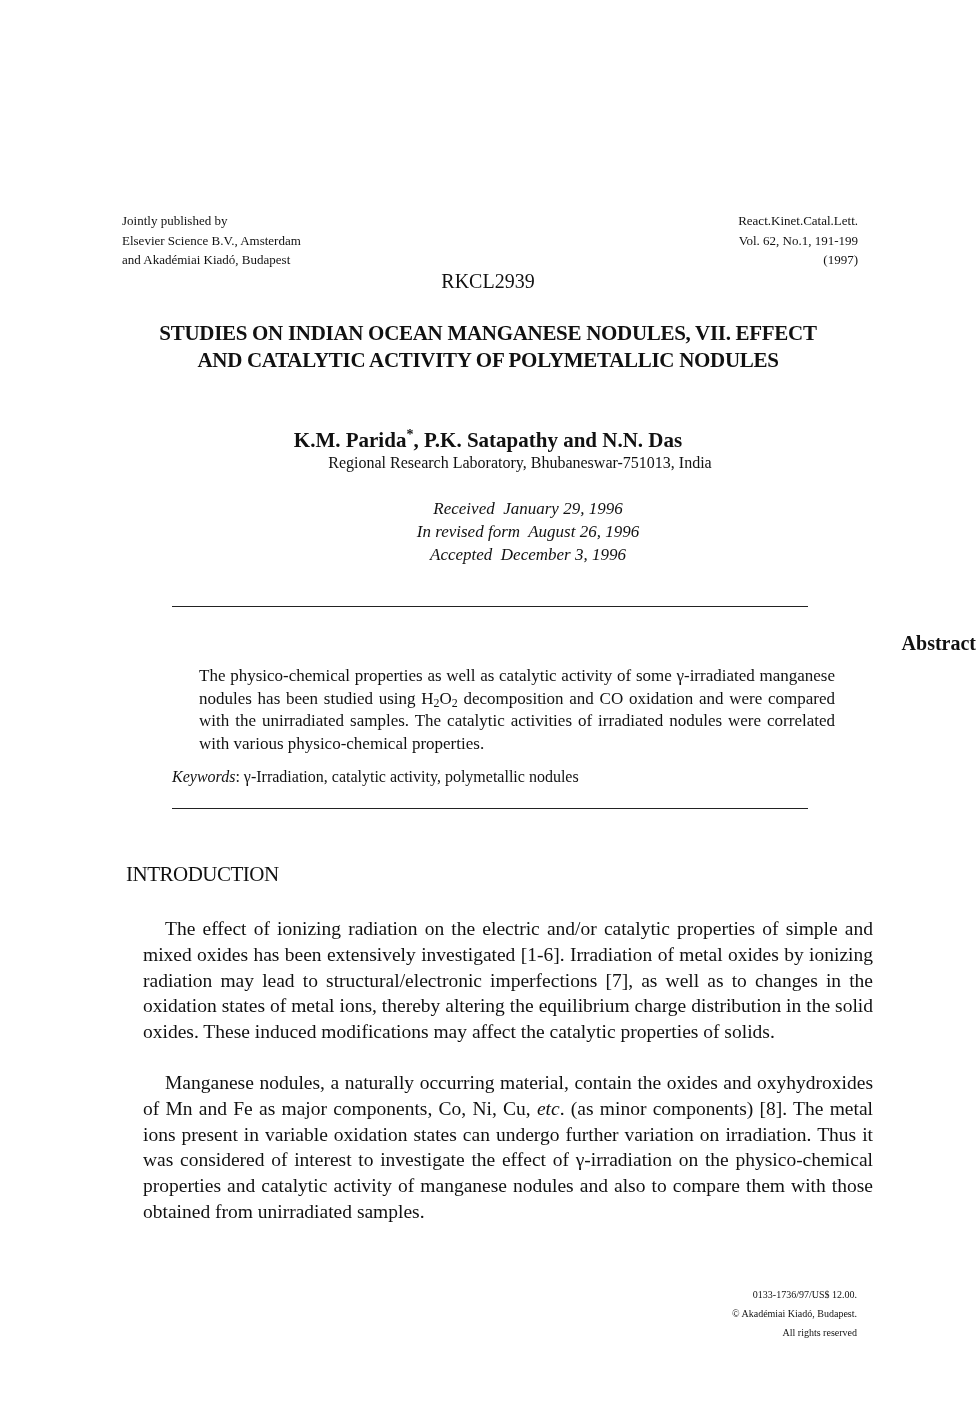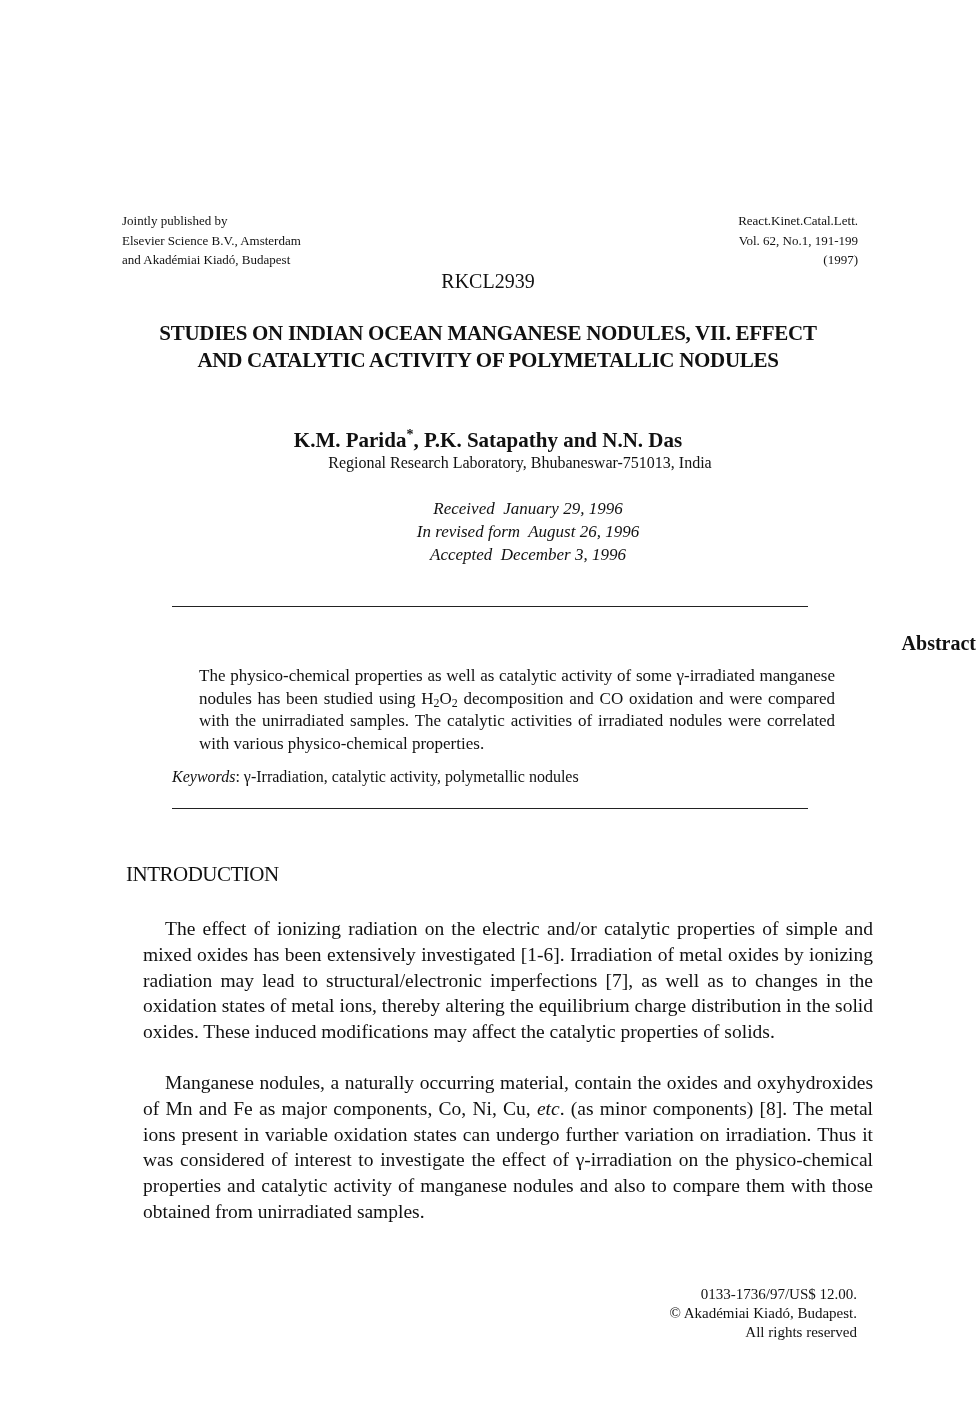--- a/index.html
+++ b/index.html
@@ -17,21 +17,21 @@
   .affil { left:0; width:976px; top:454px; text-align:center; font-size:16px;padding-left:32px; }
   .dates { left:0; width:976px; top:497px; text-align:center; font-style:italic; font-size:17px; line-height:23px;padding-left:40px; }
   .rule { left:172px; width:636px; height:0; border-top:1.5px solid #222; }
   .abs-head { left:0; width:976px; top:632px; text-align:right; font-weight:bold; font-size:20px; }
   .abs-body { left:172px; width:636px; top:665px; font-size:17px; line-height:22.5px; text-align:justify;margin-left:27px; }
   .kw { left:172px; width:636px; top:768px; font-size:16px; }
   .intro-h { left:126px; top:862px; font-weight:normal; font-size:21px; letter-spacing:-0.5px; }
   .para { left:126px; width:730px; font-size:19.5px; line-height:25.8px; text-align:justify; text-indent:22px;margin-left:17px; }
   .p1 { top:916px; }
   .p2 { top:1070px; }
-  .footer { right:119px; top:1285px; text-align:right; font-size:15px; line-height:19px; }
+  .footer { right:119px; top:1285px; text-align:right; font-size:10px; line-height:19px; }
   sub { font-size:0.7em; vertical-align:-0.25em; line-height:0; }
 </style>
 </head>
 <body>
 
 <div class="abs small hdr-left">
   <div>Jointly published by</div>
   <div>Elsevier Science B.V., Amsterdam</div>
   <div>and Akadémiai Kiadó, Budapest</div>
 </div>

